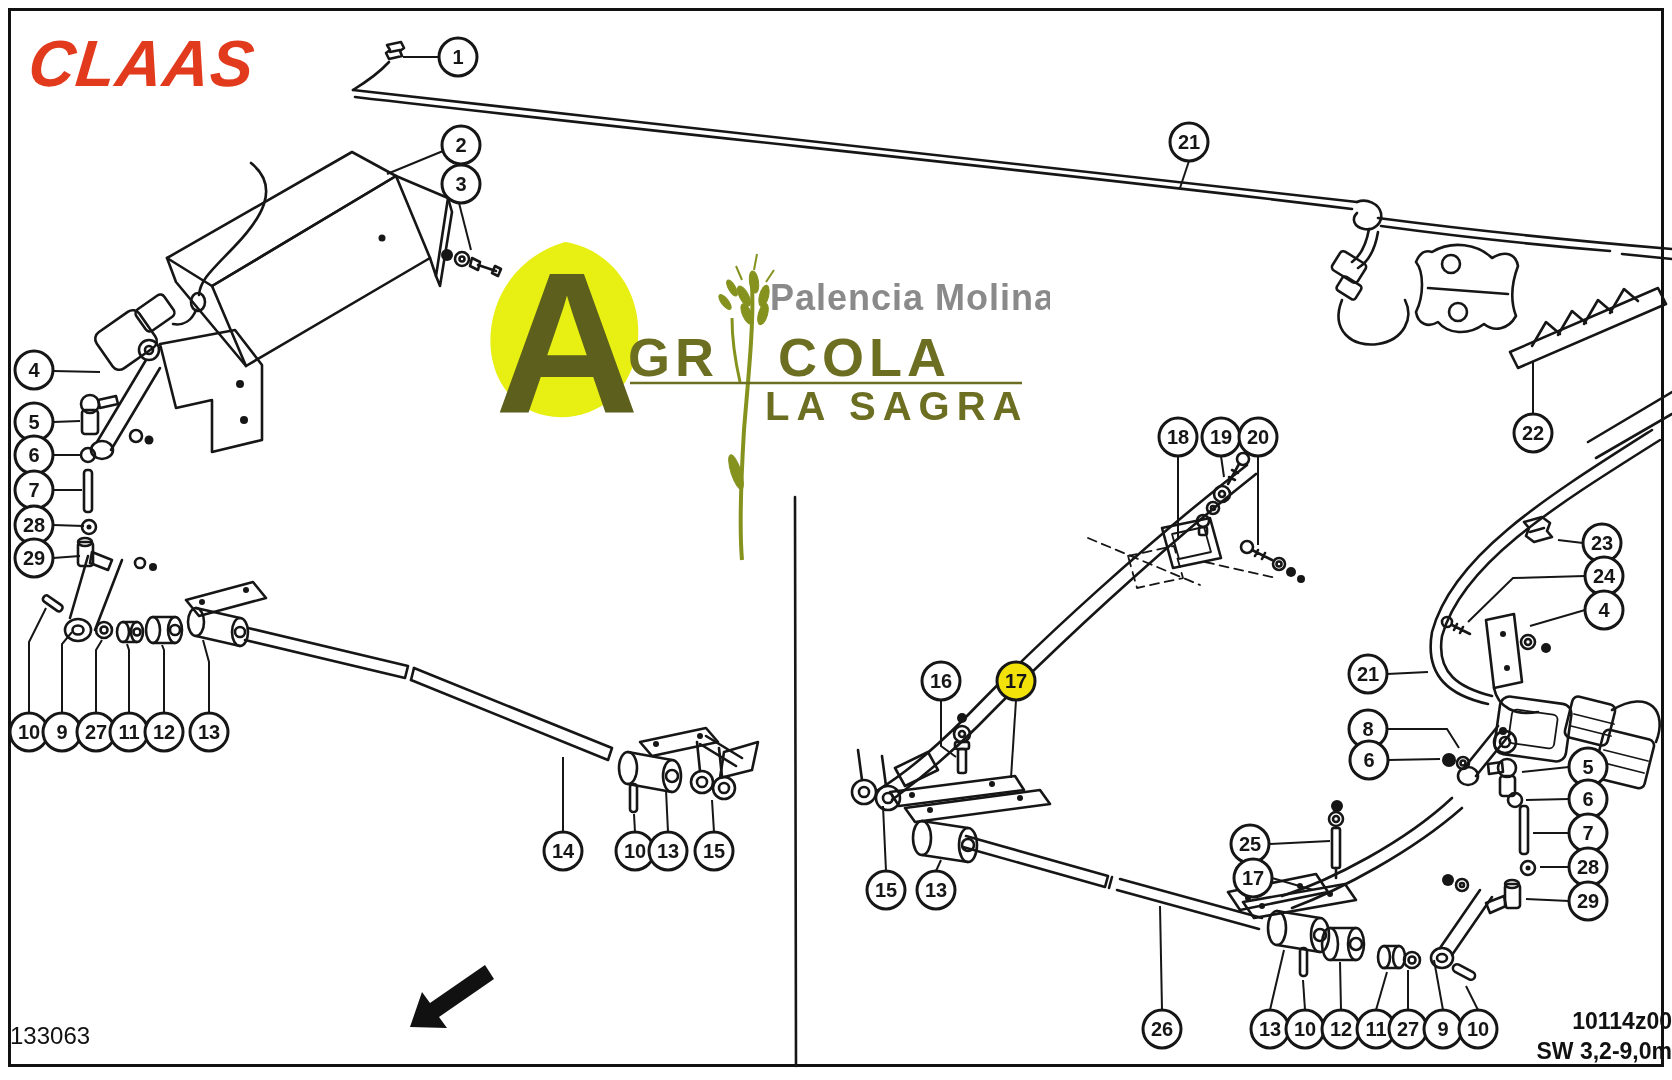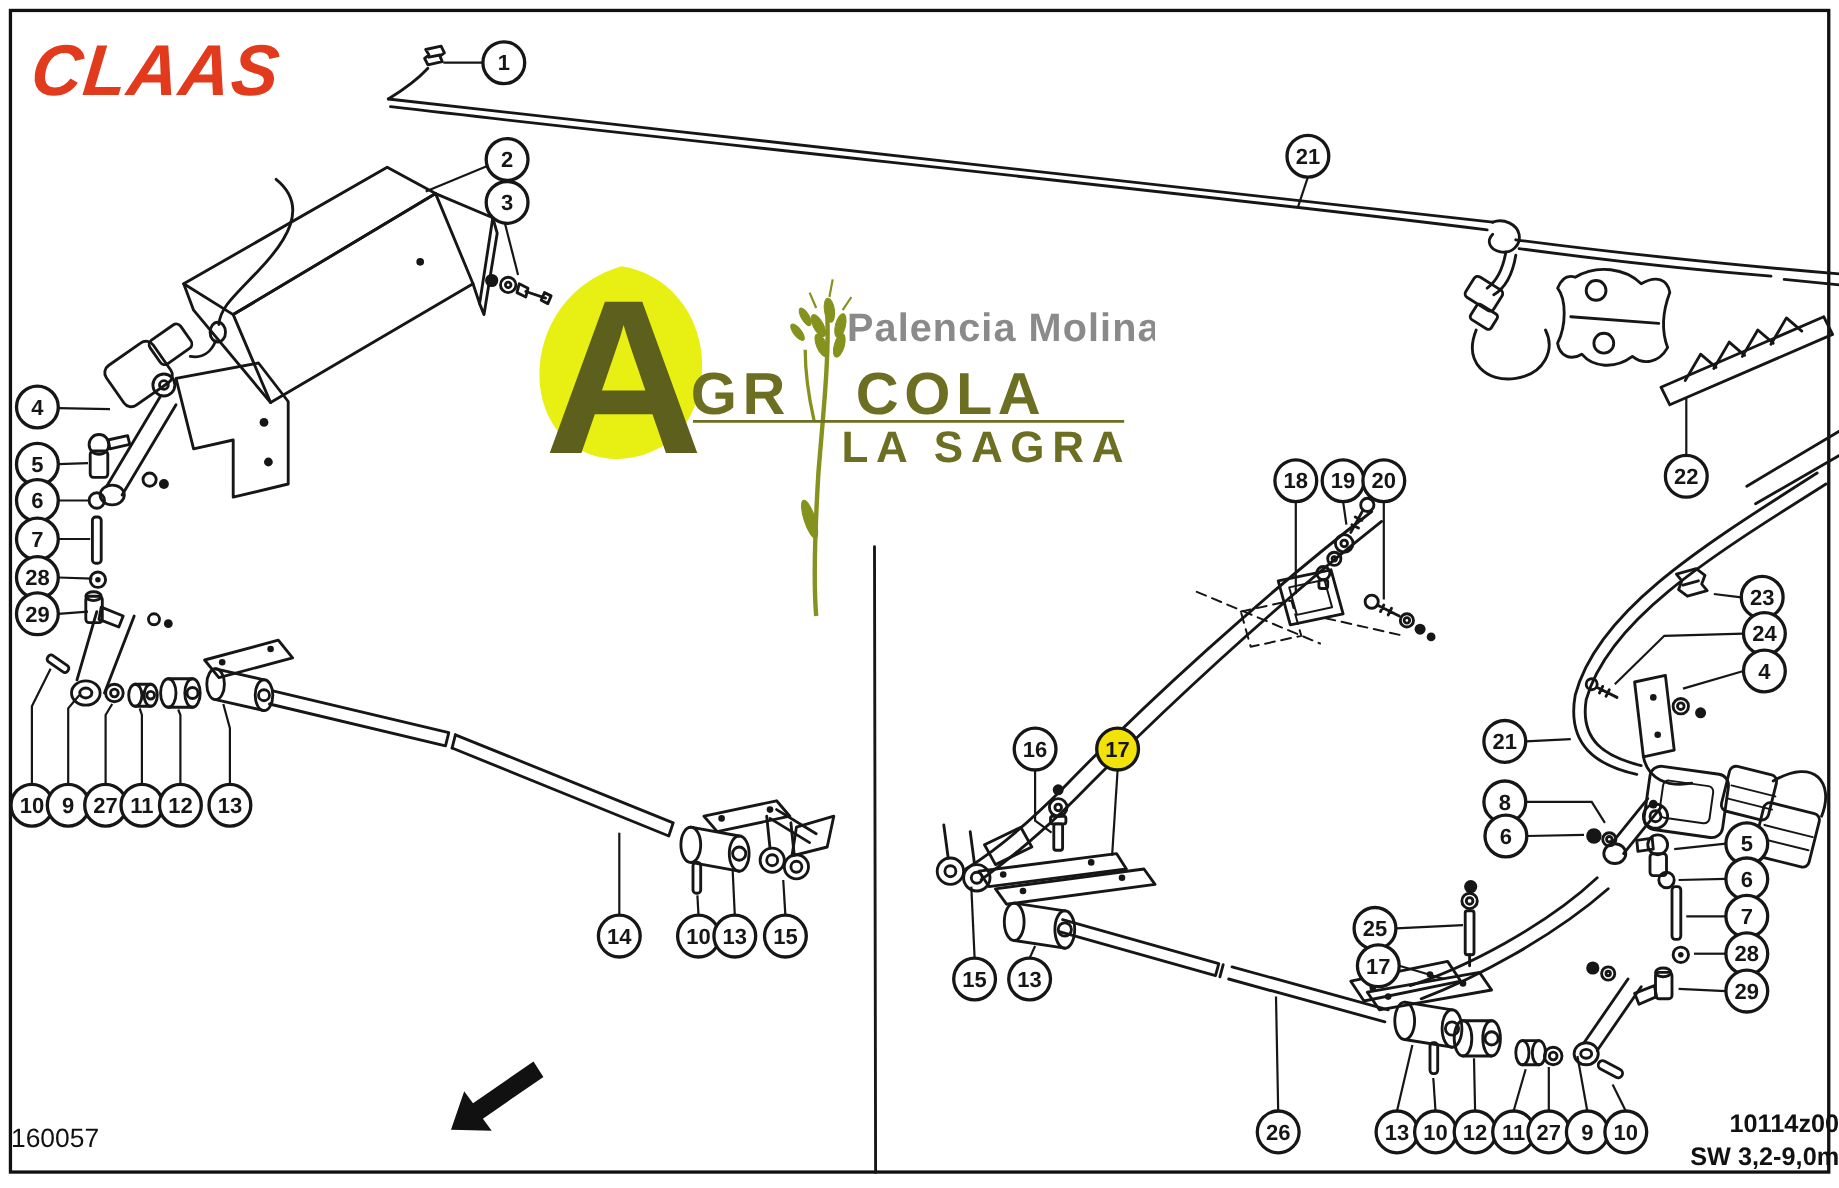--- a/index.html
+++ b/index.html
@@ -552,18 +552,18 @@
         <g>
           <polyline points="1478,1010 1466,986" fill="none" stroke="#161616" stroke-width="2"></polyline>
           <circle cx="1478" cy="1029" r="19" fill="#ffffff" stroke="#161616" stroke-width="3"></circle>
           <text x="1478" y="1036" text-anchor="middle" font-size="20" font-weight="bold" font-family="&quot;Liberation Sans&quot;, sans-serif" fill="#161616">10</text>
         </g>
       </g>
   </svg>
 
   <div class="logo" style="color: rgb(226, 58, 29);">CLAAS</div>
 
-  <div class="footer-left">160057</div>
+  <div class="footer-left">133063</div>
   <div class="footer-right">
     <div>10114z00</div>
     <div>SW 3,2-9,0m</div>
   </div>
 </div>
 
 </body></html>

